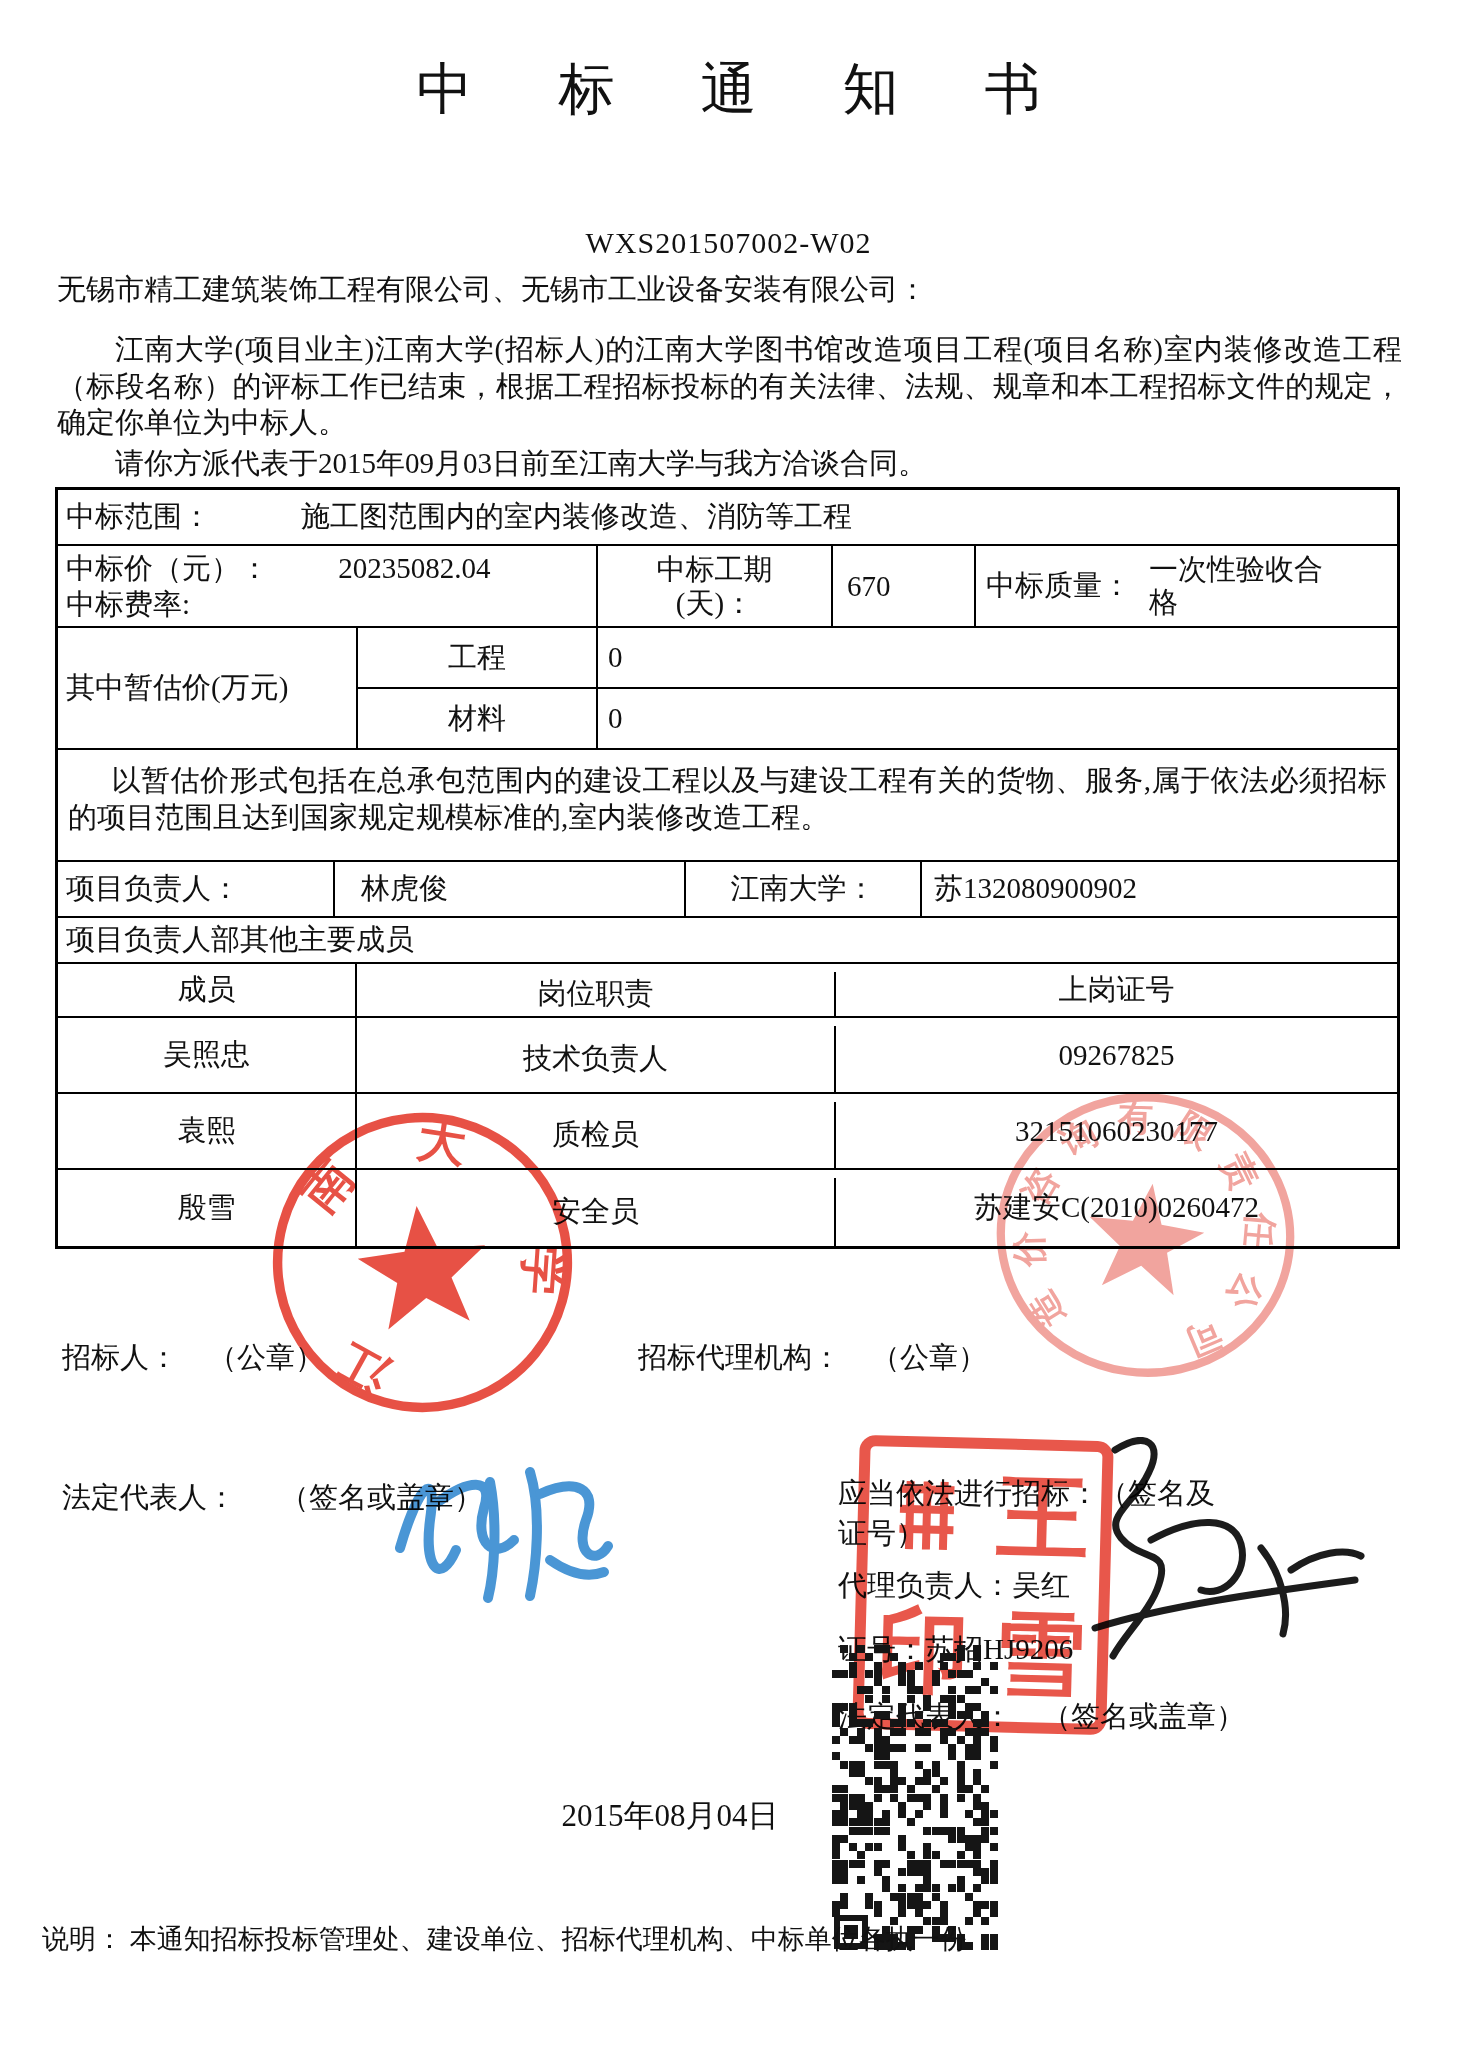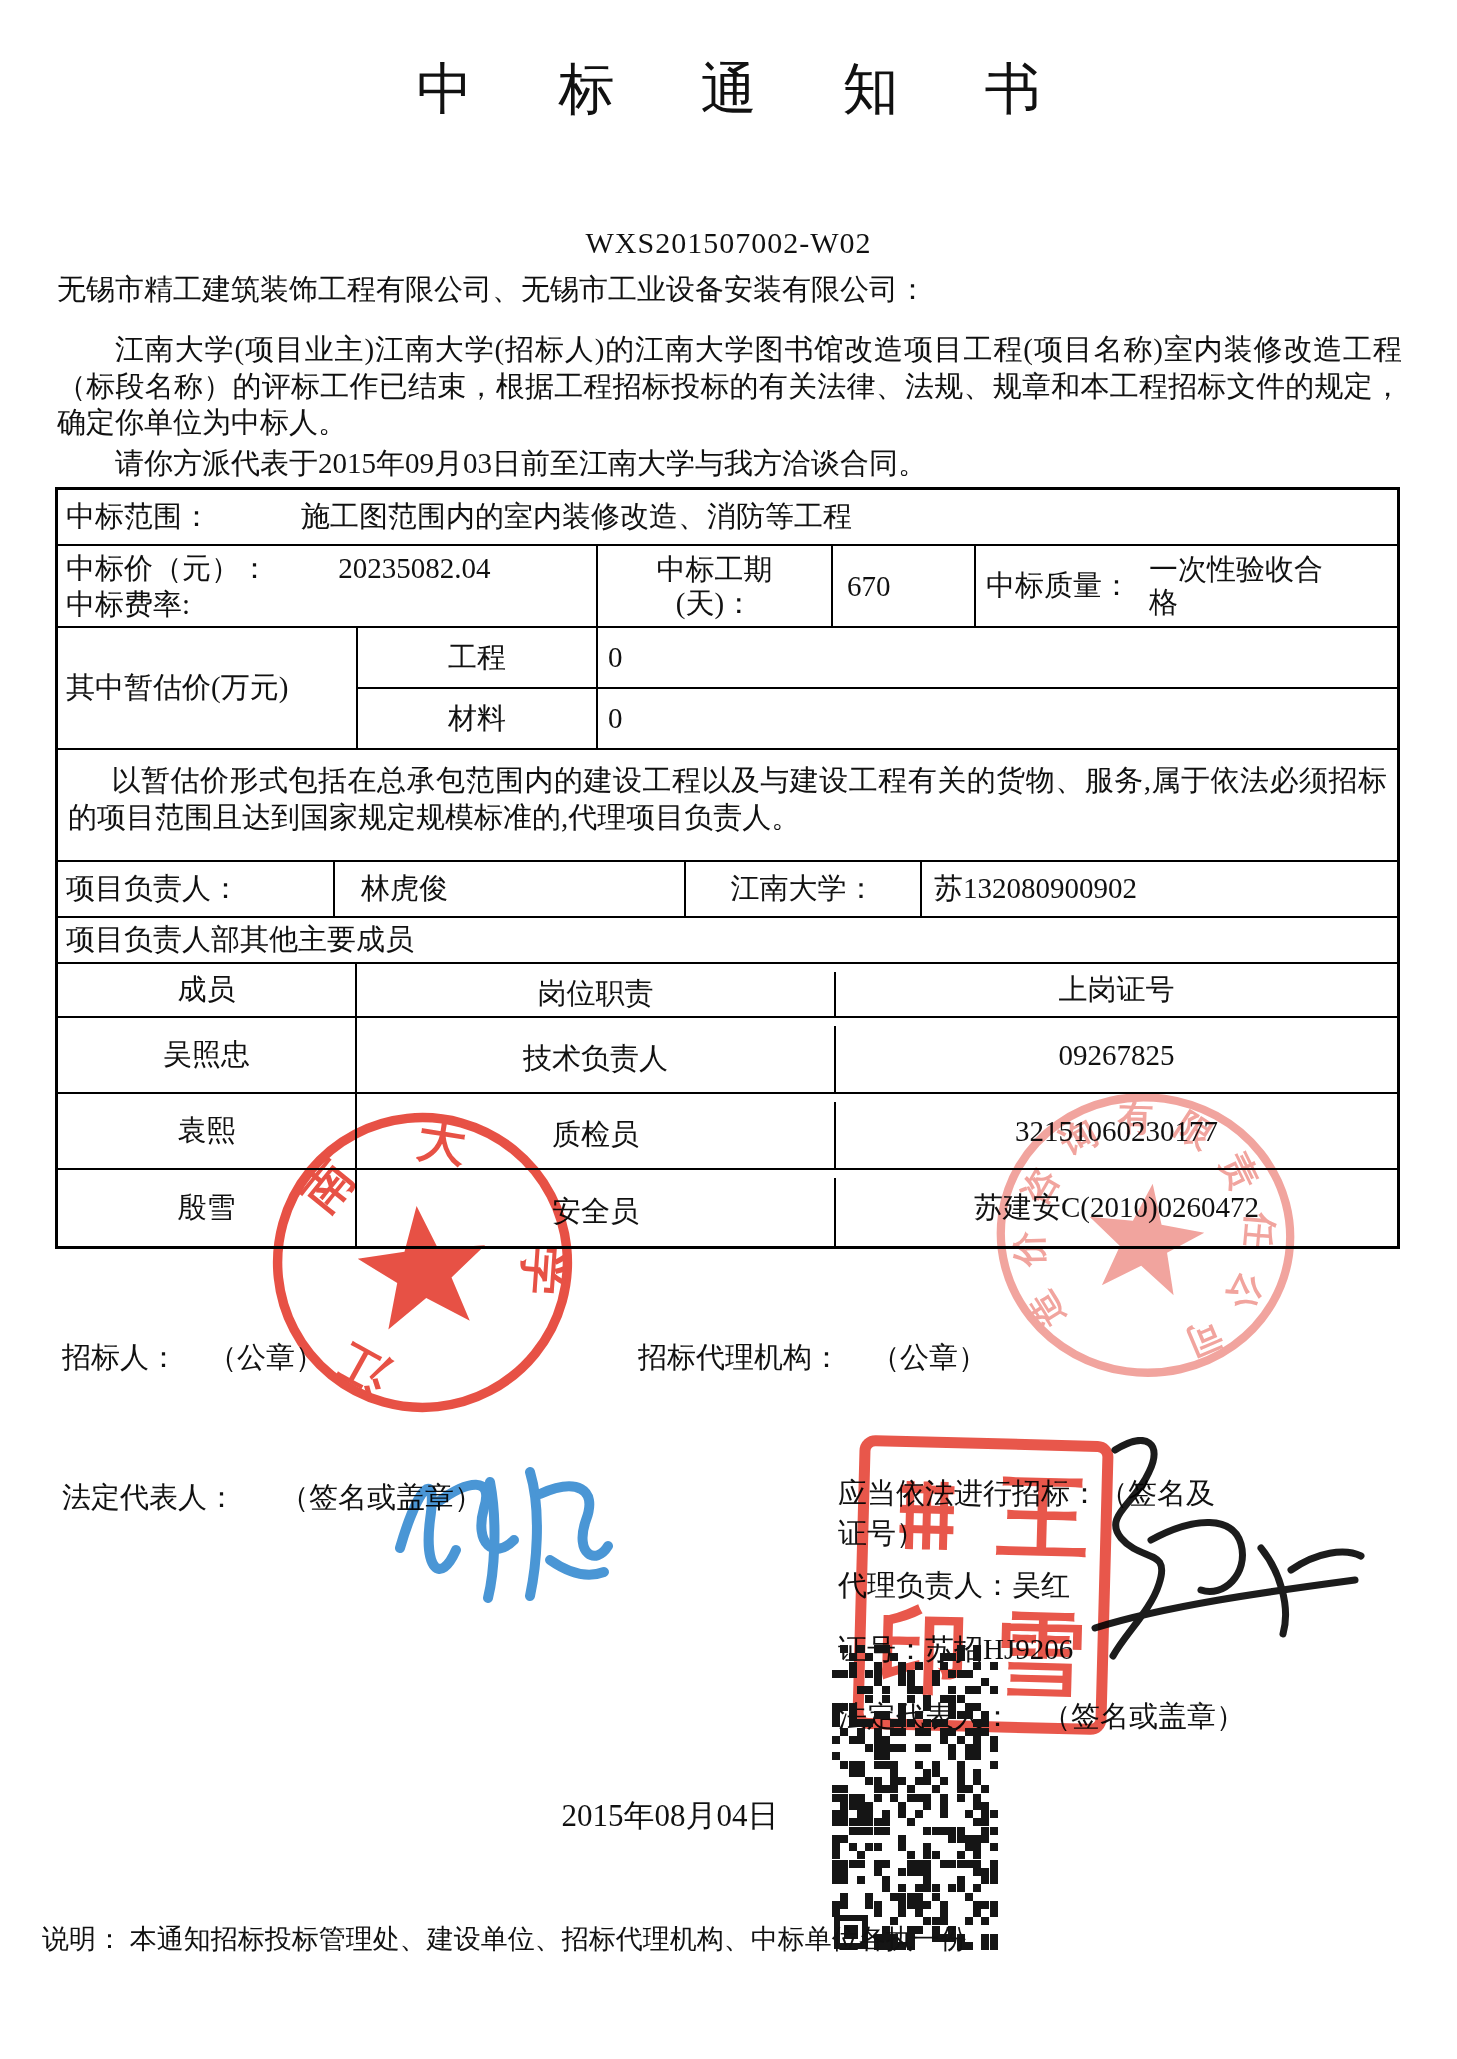--- a/index.html
+++ b/index.html
@@ -122,21 +122,21 @@
           <div class="prov-name">工程</div>
           <div class="prov-val">0</div>
         </div>
         <div class="prov-line">
           <div class="prov-name">材料</div>
           <div class="prov-val">0</div>
         </div>
       </div>
     </div>
 
-    <div class="t-row r-note">以暂估价形式包括在总承包范围内的建设工程以及与建设工程有关的货物、服务,属于依法必须招标的项目范围且达到国家规定规模标准的,代理项目负责人。</div>
+    <div class="t-row r-note">以暂估价形式包括在总承包范围内的建设工程以及与建设工程有关的货物、服务,属于依法必须招标的项目范围且达到国家规定规模标准的,室内装修改造工程。</div>
 
     <div class="t-row r-pm">
       <div class="cell c-pmlabel">项目负责人：</div>
       <div class="cell c-pmname">林虎俊</div>
       <div class="cell c-certlabel">江南大学：</div>
       <div class="cell c-certval" style="flex:1">苏132080900902</div>
     </div>
 
     <div class="t-row r-memtitle">项目负责人部其他主要成员</div>
 

